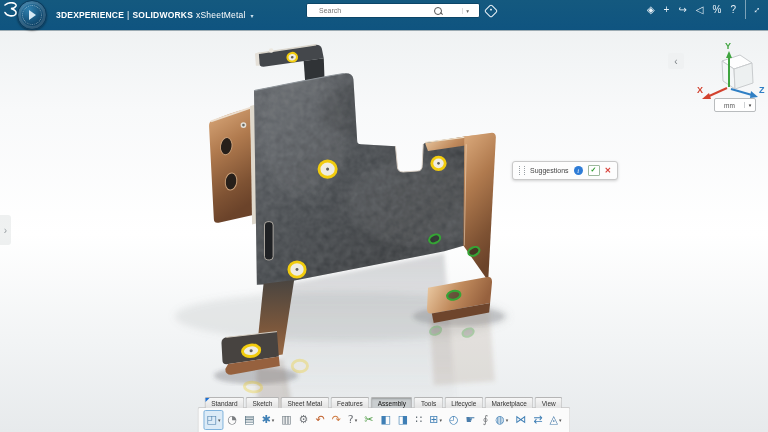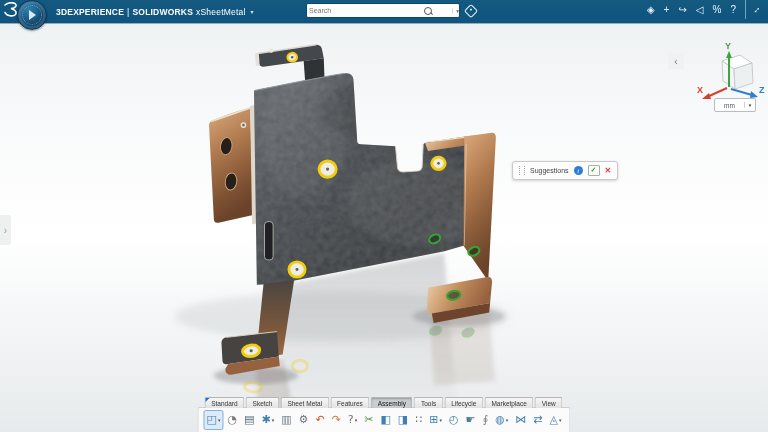--- a/index.html
+++ b/index.html
@@ -1,35 +1,35 @@
 <!DOCTYPE html>
 <html><head>
 <meta charset="utf-8">
 <style>
   html,body{margin:0;padding:0;background:#dfe3e5;}
   body{width:768px;height:432px;position:relative;overflow:hidden;
        font-family:"Liberation Sans", sans-serif; -webkit-user-select:none;user-select:none;}
 
   
-  .topbar{position:absolute;left:0;top:0;width:768px;height:23px;background:linear-gradient(#14597f,#0f5480);
+  .topbar{position:absolute;left:0;top:0;width:768px;height:30px;background:linear-gradient(#14597f,#0f5480);
           display:flex;align-items:center;z-index:30;box-shadow:0 1px 0 rgba(0,40,60,.35);}
   .logo-swoosh{position:absolute;left:3px;top:2px;}
   .compass{position:absolute;left:17px;top:0px;width:28px;height:28px;border-radius:50%;
            background:radial-gradient(circle at 38% 30%,#2f7fae,#0b3f63 70%);
            border:1px solid #0a3a5c;box-shadow:inset 0 0 0 3px rgba(255,255,255,.14),0 1px 2px rgba(0,0,0,.4);z-index:31;}
   .compass::before{content:"";position:absolute;left:4px;top:4px;width:18px;height:18px;border-radius:50%;
            border:1px dotted rgba(255,255,255,.45);}
   .compass .play{position:absolute;left:11px;top:9px;width:0;height:0;border-left:7px solid #d6e9f5;
            border-top:5px solid transparent;border-bottom:5px solid transparent;}
   .brand{margin-left:56px;color:#fff;font-size:8.5px;letter-spacing:.2px;display:flex;align-items:center;gap:3px;cursor:pointer;}
   .brand b{font-weight:bold;}
   .brand .caret{font-size:6px;color:#cfe2ee;margin-left:2px;}
   .searchwrap{position:absolute;left:306px;top:3px;display:flex;align-items:center;gap:6px;}
   .searchbox{width:152px;height:13px;background:#fff;border-radius:2px;border:1px solid #0c4668;
-             display:flex;align-items:center;padding:0 0;gap:16px;}
+             display:flex;align-items:center;padding:0 10px;gap:16px;}
   .searchbox input{flex:1;border:0;outline:0;font-size:7px;color:#444;background:transparent;min-width:0;
              font-family:"Liberation Sans",sans-serif;}
   .mag{position:relative;width:6px;height:6px;border:1.2px solid #555;border-radius:50%;margin-right:4px;}
   .mag::after{content:"";position:absolute;left:5px;top:5px;width:3px;height:1.2px;background:#555;transform:rotate(45deg);}
   .schev{font-size:5.5px;color:#666;border-left:1px solid #ddd;padding-left:3px;}
   .tagicon{width:8px;height:8px;border:1.3px solid #e8f1f7;border-radius:2px;transform:rotate(45deg);position:relative;cursor:pointer;}
   .tagicon::after{content:"";position:absolute;left:1.5px;top:1.5px;width:2px;height:2px;border-radius:50%;background:#e8f1f7;}
   .topicons{position:absolute;right:8px;top:0;height:19px;display:flex;align-items:center;gap:9px;}
   .topicon{color:#eaf2f8;font-size:10px;line-height:19px;cursor:pointer;}
   .topicon.divided{border-left:1px solid rgba(255,255,255,.45);padding-left:9px;}

